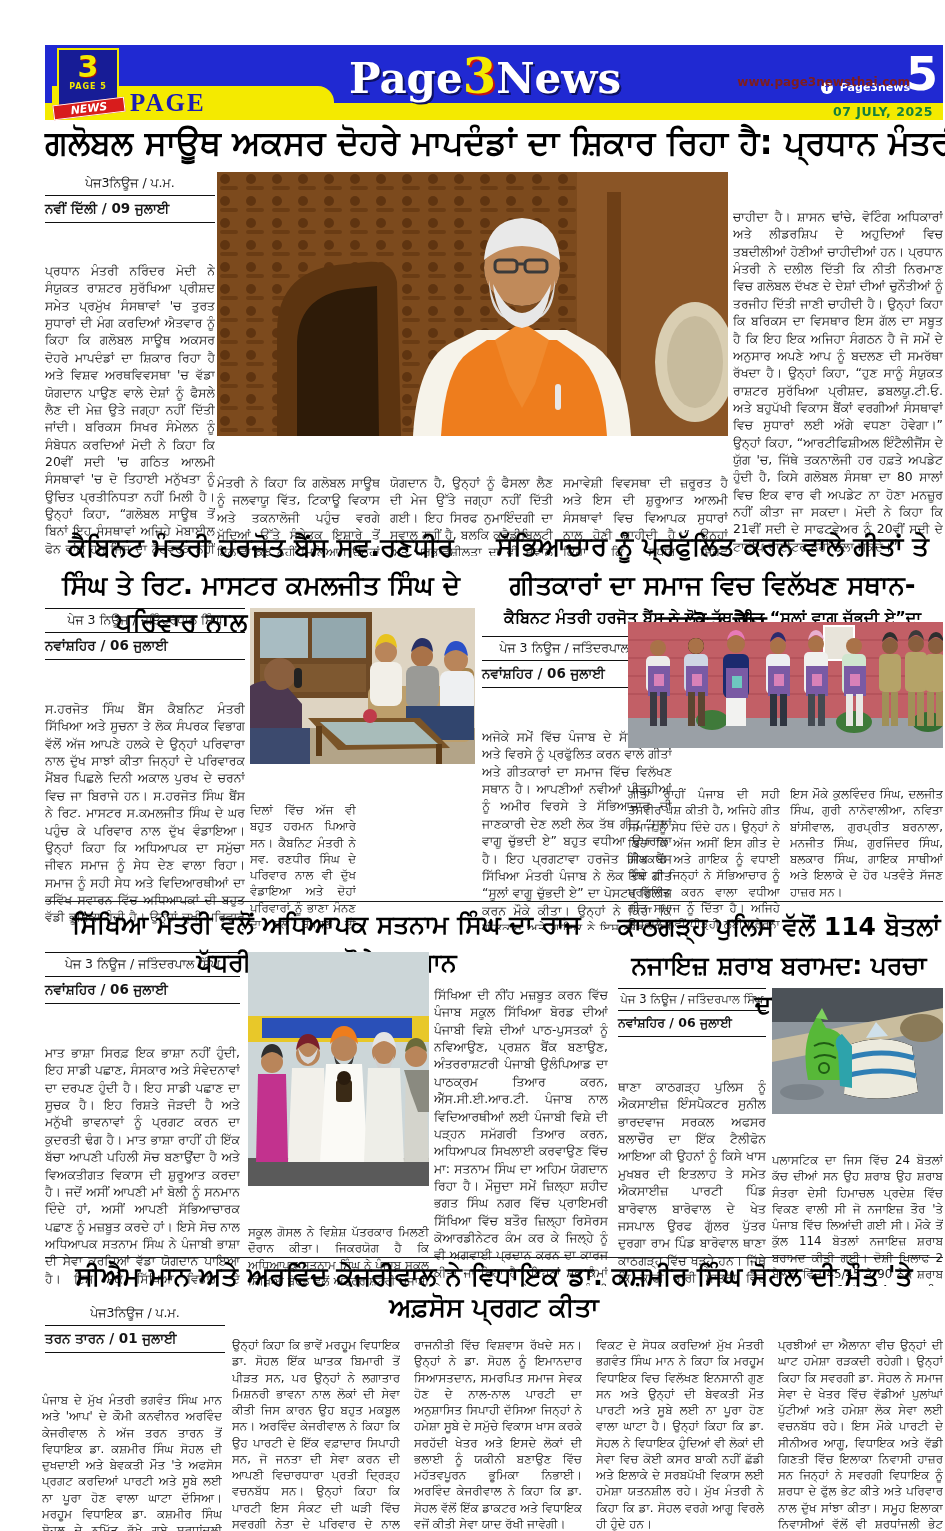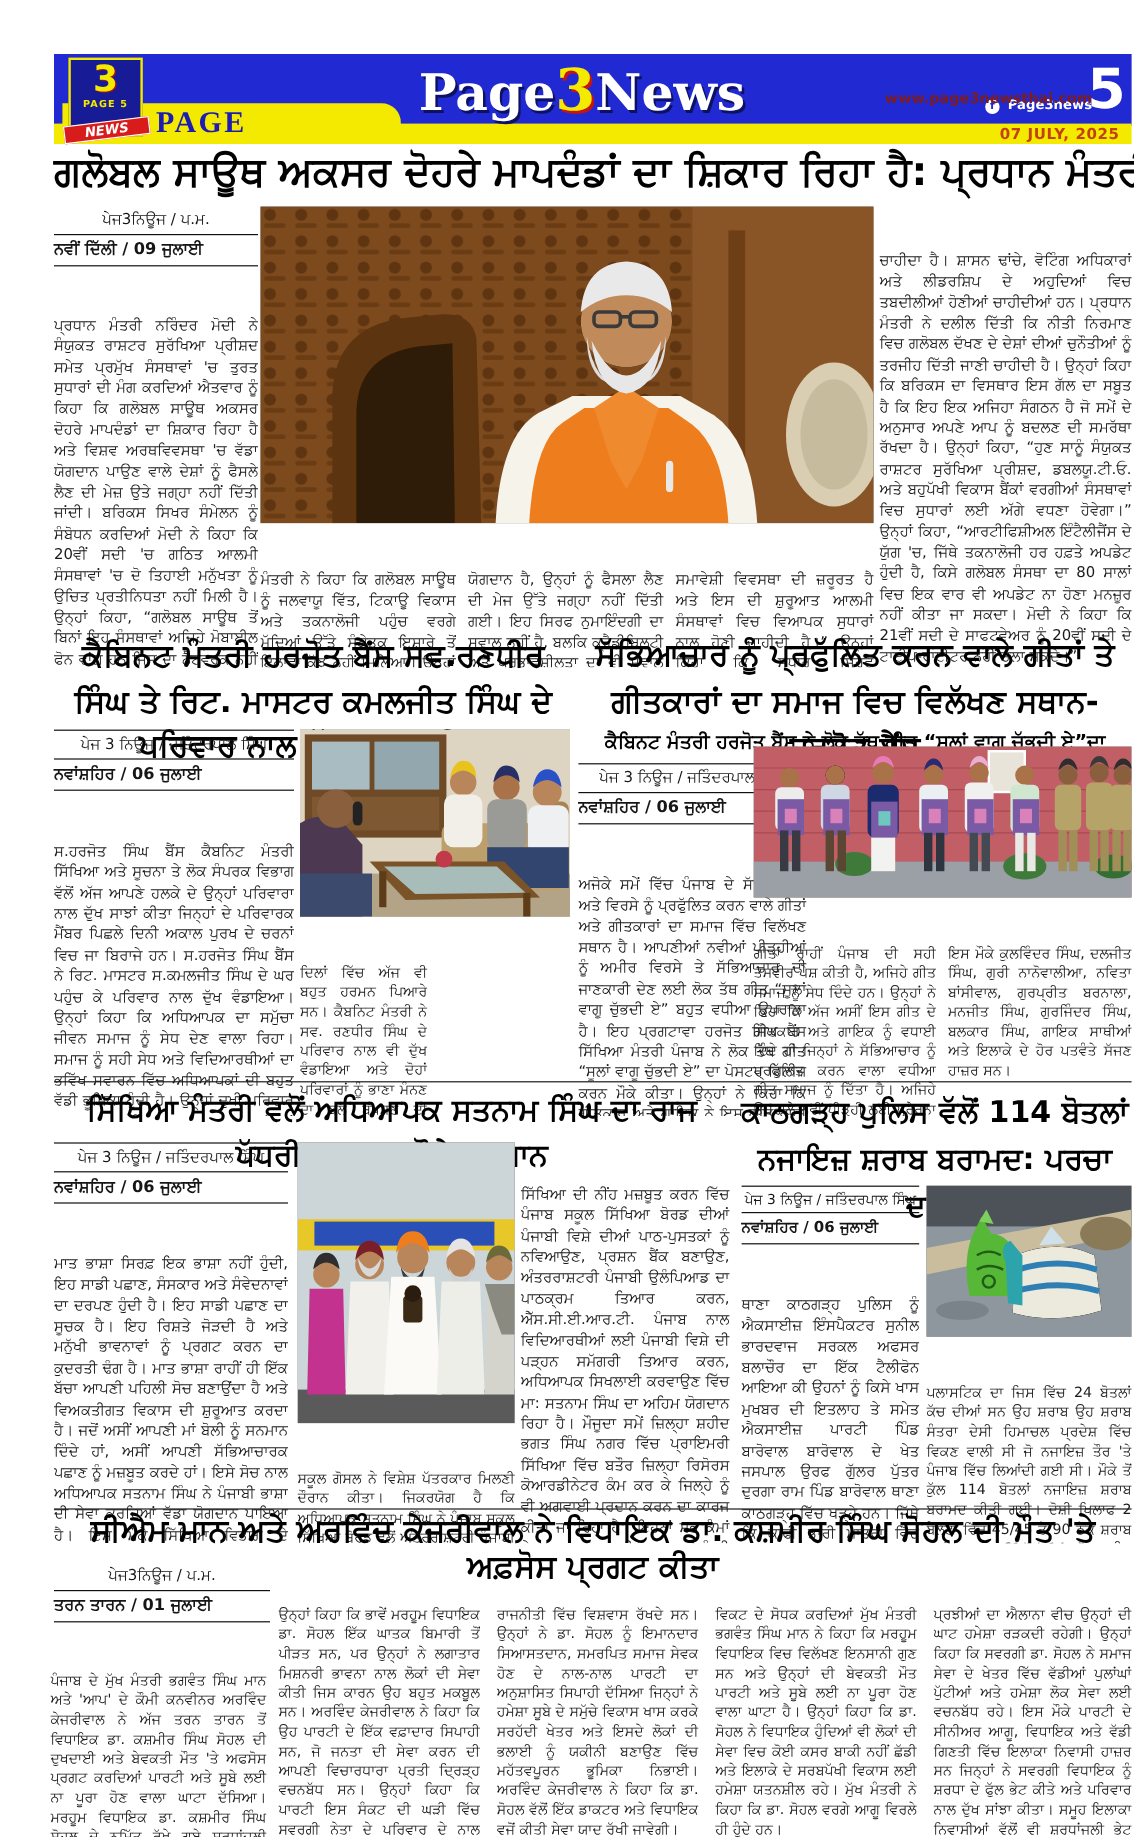--- a/index.html
+++ b/index.html
@@ -4,21 +4,21 @@
 <style>
   html,body{margin:0;padding:0;background:#e9e9e9;}
   .page{position:relative;width:945px;height:1531px;background:#ffffff;
         font-family:"DejaVu Sans","Liberation Sans",sans-serif;color:#161616;
         overflow:hidden;box-shadow:0 0 6px rgba(0,0,0,.25);}
   .abs{position:absolute;}
   
   .mast-blue{left:45px;top:45px;width:898px;height:60px;background:#2029d2;}
   .mast-yellow{left:45px;top:103px;width:898px;height:17px;background:#f4ea00;
                display:flex;align-items:center;justify-content:flex-end;padding-right:10px;box-sizing:border-box;}
-  .mast-date{font-size:12.5px;font-weight:bold;color:#c2410c;letter-spacing:.5px;text-align:right;}
+  .mast-date{font-size:12.5px;font-weight:bold;color:#15803d;letter-spacing:.5px;text-align:right;}
   .india-band{left:52px;top:86px;width:282px;height:34px;background:#f4ea00;border-top-right-radius:16px;
               display:flex;align-items:center;padding-left:78px;box-sizing:border-box;}
   .india-text{font-family:"Liberation Serif","DejaVu Serif",serif;font-weight:bold;
               font-size:25px;color:#1c1cb4;letter-spacing:2px;}
   .logo-box{left:57px;top:48px;width:62px;height:66px;background:#171c96;border:2px solid #f4ea00;
             box-sizing:border-box;text-align:center;z-index:4;}
   .logo-3{display:block;font-size:30px;font-weight:bold;color:#f4ea00;line-height:30px;margin-top:2px;
           text-shadow:1px 1px 0 #b01010;}
   .logo-page3{display:block;font-size:8px;font-weight:bold;color:#f4ea00;letter-spacing:1px;}
   .logo-news{position:absolute;left:-6px;bottom:-4px;width:70px;background:#d81c1c;color:#fff;

